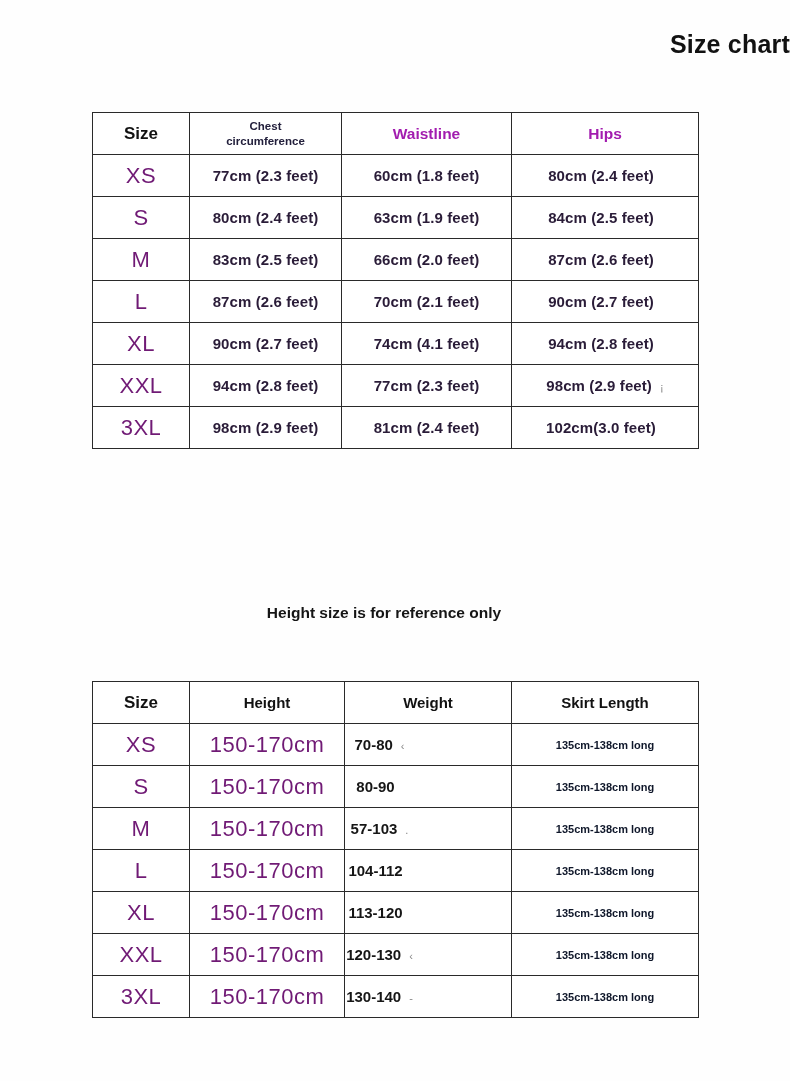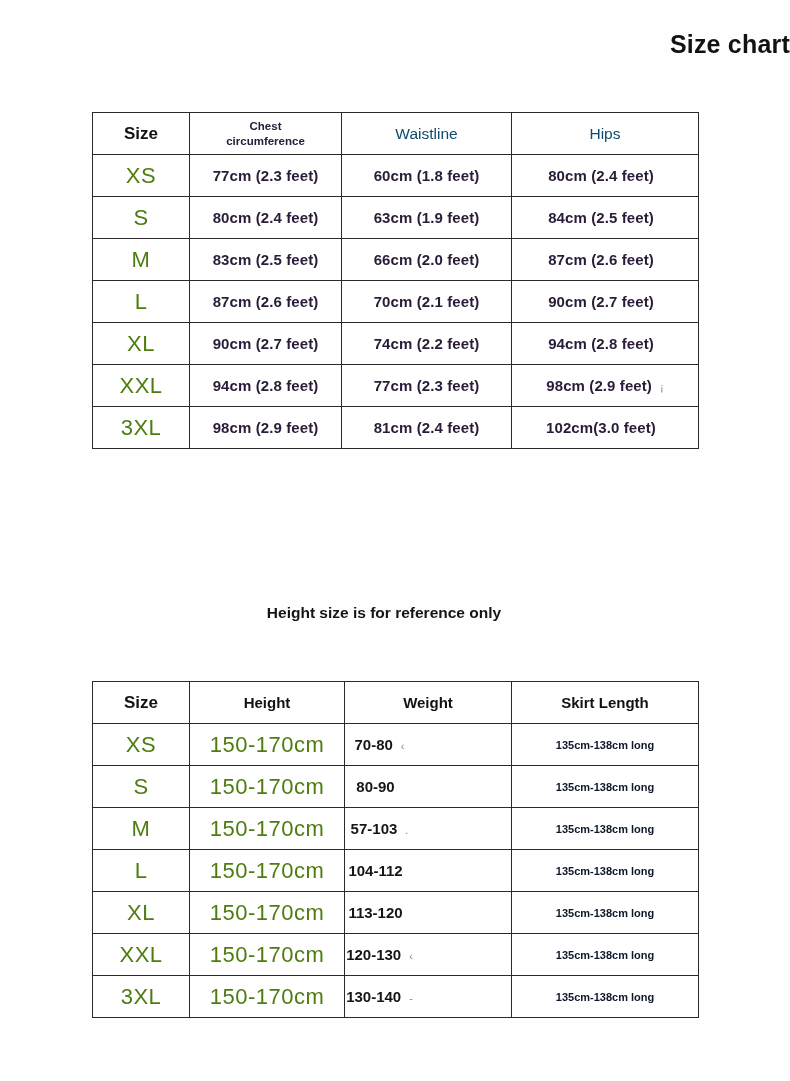--- a/index.html
+++ b/index.html
@@ -57,33 +57,33 @@
   }
   .hdr-sm {
     font-size: 11.5px;
     font-weight: bold;
     color: #23203c;
     line-height: 1.3;
   }
   .hdr-sm .wrap { display: inline-block; width: 92px; }
   .hdr-md {
     font-size: 15.5px;
-    font-weight: normal;
-    color: #0c4a6e;
+    font-weight: bold;
+    color: #a21caf;
   }
   .hdr-blk {
     font-size: 15px;
     font-weight: bold;
     color: #121212;
   }
   
   .lbl {
     font-size: 22px;
     font-weight: 400;
-    color: #4d7c0f;
+    color: #701a75;
     letter-spacing: 0.5px;
   }
   
   .val {
     font-size: 15px;
     font-weight: bold;
     color: #2a1c38;
     letter-spacing: 0.1px;
   }
   
@@ -148,21 +148,21 @@
     </tr>
     <tr>
       <td class="lbl">L</td>
       <td class="val">87cm (2.6 feet)</td>
       <td class="val">70cm (2.1 feet)</td>
       <td class="val"><span>90cm (2.7 feet)</span><span class="mark"></span></td>
     </tr>
     <tr>
       <td class="lbl">XL</td>
       <td class="val">90cm (2.7 feet)</td>
-      <td class="val">74cm (2.2 feet)</td>
+      <td class="val">74cm (4.1 feet)</td>
       <td class="val"><span>94cm (2.8 feet)</span><span class="mark"></span></td>
     </tr>
     <tr>
       <td class="lbl">XXL</td>
       <td class="val">94cm (2.8 feet)</td>
       <td class="val">77cm (2.3 feet)</td>
       <td class="val"><span>98cm (2.9 feet)</span><span class="mark">¡</span></td>
     </tr>
     <tr>
       <td class="lbl">3XL</td>

